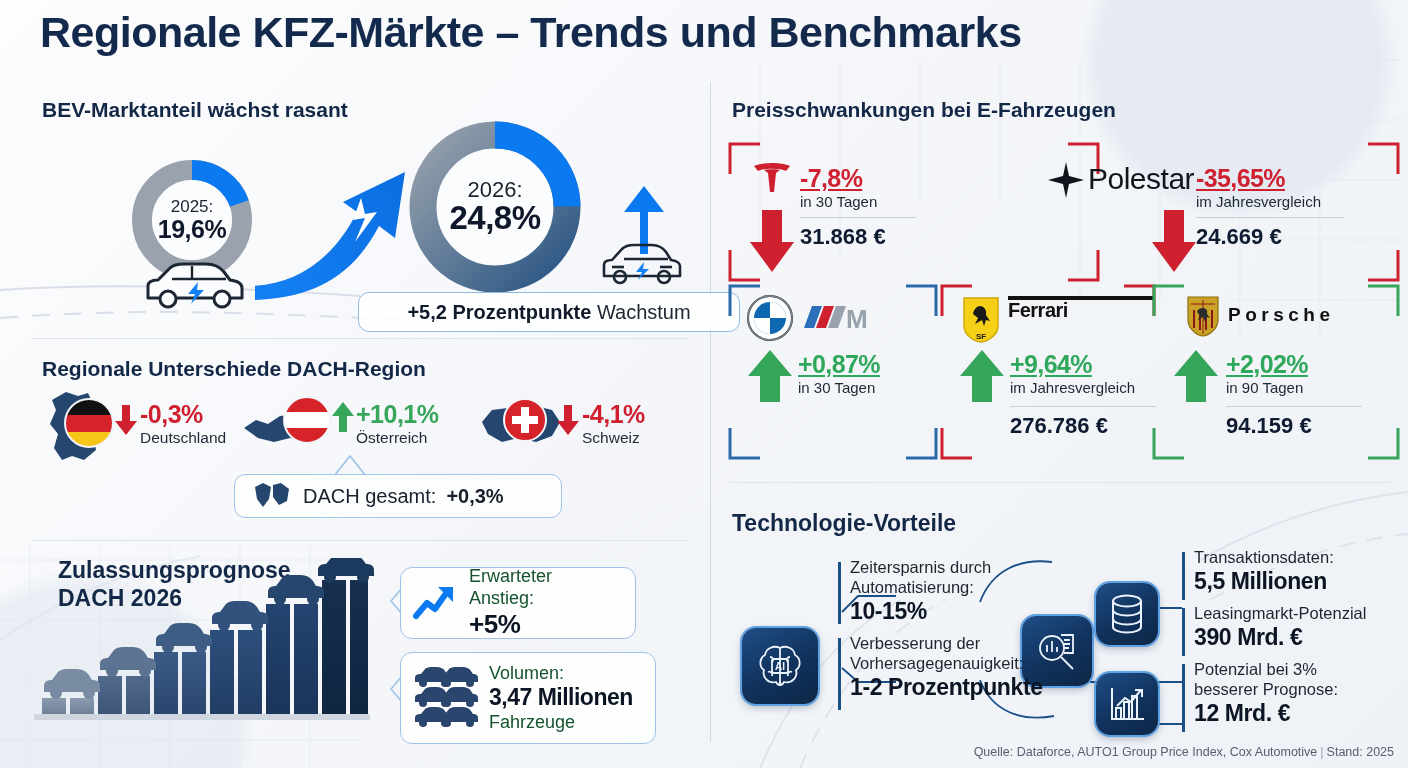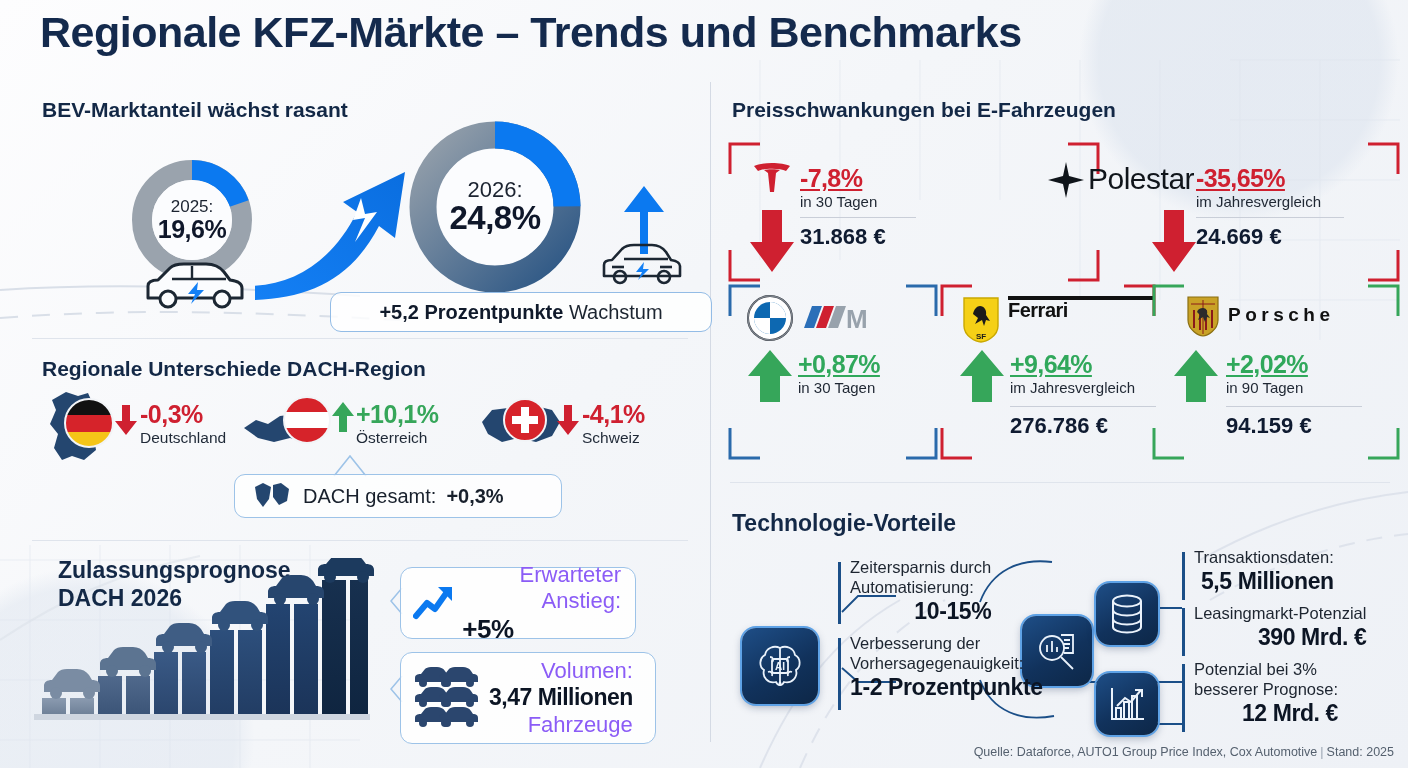--- a/index.html
+++ b/index.html
@@ -38,21 +38,21 @@
   .donut-year{font-size:17px;color:#1b2330;font-weight:400;}
   .donut-year.big{font-size:22px;}
   .donut-val{font-size:25px;font-weight:700;color:#0f172a;letter-spacing:-.5px;}
   .donut-val.big{font-size:33px;}
 
   
   .pill{
     position:absolute;border:1.6px solid #93bce6;border-radius:11px;
     background:rgba(255,255,255,.82);
     display:flex;align-items:center;justify-content:center;
-    font-size:20px;color:#1c2530;white-space:nowrap;padding:0 16px;
+    font-size:20px;color:#1c2530;white-space:nowrap;padding:0 16px;margin-left:28px;
   }
   .pill b{font-weight:700;color:#101a2b;}
 
   
   .dach-item{position:absolute;text-align:left;}
   .dach-pct{font-size:25px;font-weight:700;letter-spacing:-.5px;}
   .dach-pct.neg{color:#cf2030;}
   .dach-pct.pos{color:#36a65a;}
   .dach-label{font-size:15.5px;color:#1f2937;}
   .dach-total{
@@ -63,21 +63,21 @@
   .dach-total b{font-weight:700;}
 
   
   .barchart{position:absolute;}
   .callout{
     position:absolute;border:1.5px solid #9dc3e8;border-radius:12px;
     background:rgba(255,255,255,.85);display:flex;align-items:center;gap:10px;
     padding:8px 14px 8px 12px;
   }
   .callout .ctext{line-height:1.18;}
-  .c-small{font-size:22px;color:#8b5cf6;text-align:right;}
+  .c-small{font-size:18px;color:#14532d;}
   .c-big{font-size:26px;font-weight:700;color:#0c1524;letter-spacing:-.5px;}
   .c-big.sm{font-size:23px;}
 
   
   .brand{position:absolute;}
   .bracket{position:absolute;}
   .brand-pct{font-size:25px;font-weight:700;letter-spacing:-.6px;white-space:nowrap;text-decoration:underline;}
   .brand-pct.up{color:#30a85b;}
   .brand-pct.down{color:#cf2030;}
   .brand-period{font-size:15px;color:#1f2733;white-space:nowrap;}
@@ -86,21 +86,21 @@
 
   
   .techicon{
     position:absolute;border-radius:14px;
     background:linear-gradient(150deg,#1e4e87 0%,#11325c 55%,#0d2747 100%);
     box-shadow:0 0 0 2px #5ea2e6, 0 3px 8px rgba(16,40,80,.35);
     display:flex;align-items:center;justify-content:center;margin-top:28px;
   }
   .tech-txt{position:absolute;line-height:1.2;}
   .tech-lbl{font-size:16.5px;color:#1d2530;white-space:nowrap;}
-  .tech-val{font-size:23px;font-weight:700;color:#0c1524;letter-spacing:-.4px;white-space:nowrap;text-align:right;}
+  .tech-val{font-size:23px;font-weight:700;color:#0c1524;letter-spacing:-.4px;white-space:nowrap;}
   .tickbar{position:absolute;width:3px;background:#1b4f88;}
 
   .source{
     position:absolute;right:14px;bottom:9px;font-size:12.5px;color:#55616f;white-space:nowrap;
   }
   .src-sep{color:#9aa4b2;padding:0 3px;}
 </style>
 </head>
 <body>
 

